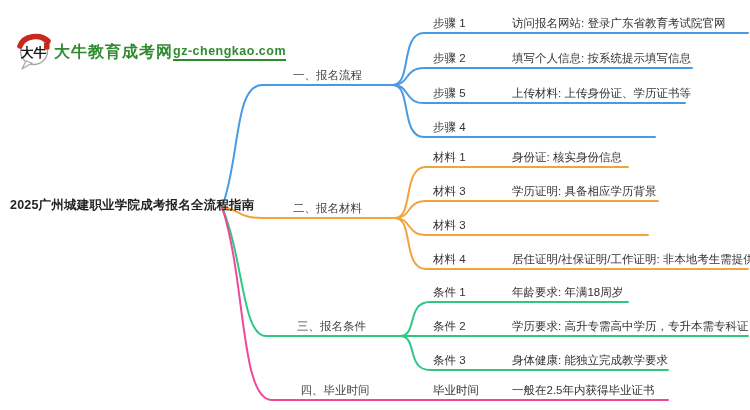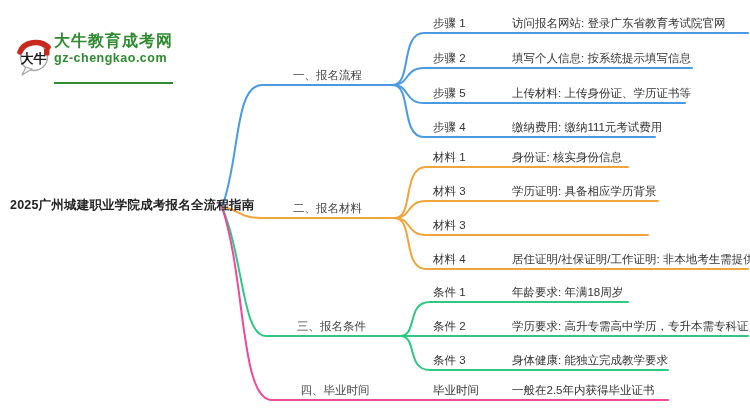--- a/index.html
+++ b/index.html
@@ -6,24 +6,24 @@
   body{
     width:750px;height:410px;position:relative;background:#ffffff;
     font-family:"Liberation Sans", sans-serif;overflow:hidden;
     color:#333;
   }
   .stage{position:absolute;inset:0;}
   svg.links{position:absolute;left:0;top:0;pointer-events:none;}
 
   
   .logo{position:absolute;left:16px;top:9px;display:flex;align-items:center;margin-top:23px;}
-  .logo-texts{display:flex;flex-direction:column;line-height:1.1;}
+  .logo-texts{display:flex;flex-direction:row;line-height:1.1;}
   .logo-name{font-size:16px;font-weight:bold;color:#2E8B2F;letter-spacing:1px;white-space:nowrap;}
   .logo-url{font-size:12.5px;font-weight:bold;color:#2E8B2F;border-bottom:2px solid #2E8B2F;
-            padding-bottom:17px;margin-top:2px;white-space:nowrap;letter-spacing:.5px;}
+            padding-bottom:1px;margin-top:2px;white-space:nowrap;letter-spacing:.5px;}
 
   
   .central-topic{
     position:absolute;left:10px;top:197px;font-size:12.5px;font-weight:600;color:#222;
     white-space:nowrap;letter-spacing:.2px;
   }
   .branch-label{
     position:absolute;font-size:11.5px;color:#444;text-align:center;white-space:nowrap;
   }
   .row-label{
@@ -89,21 +89,20 @@
   <div class="branch-label" style="left:264px;top:319px;width:135px">三、报名条件</div>
   <div class="branch-label" style="left:270px;top:383px;width:130px">四、毕业时间</div>
 
   <div class="row-label" style="top:16px">步骤 1</div>
   <div class="row-desc" style="top:16px">访问报名网站: 登录广东省教育考试院官网</div>
   <div class="row-label" style="top:51px">步骤 2</div>
   <div class="row-desc" style="top:51px">填写个人信息: 按系统提示填写信息</div>
   <div class="row-label" style="top:86px">步骤 5</div>
   <div class="row-desc" style="top:86px">上传材料: 上传身份证、学历证书等</div>
   <div class="row-label" style="top:120px">步骤 4</div>
-  <div class="row-desc" style="top:120px">缴纳费用: 缴纳111元考试费用</div>
 
   <div class="row-label" style="top:150px">材料 1</div>
   <div class="row-desc" style="top:150px">身份证: 核实身份信息</div>
   <div class="row-label" style="top:184px">材料 3</div>
   <div class="row-desc" style="top:184px">学历证明: 具备相应学历背景</div>
   <div class="row-label" style="top:218px">材料 3</div>
   <div class="row-label" style="top:252px">材料 4</div>
   <div class="row-desc" style="top:252px">居住证明/社保证明/工作证明: 非本地考生需提供</div>
 
   <div class="row-label" style="top:285px">条件 1</div>

